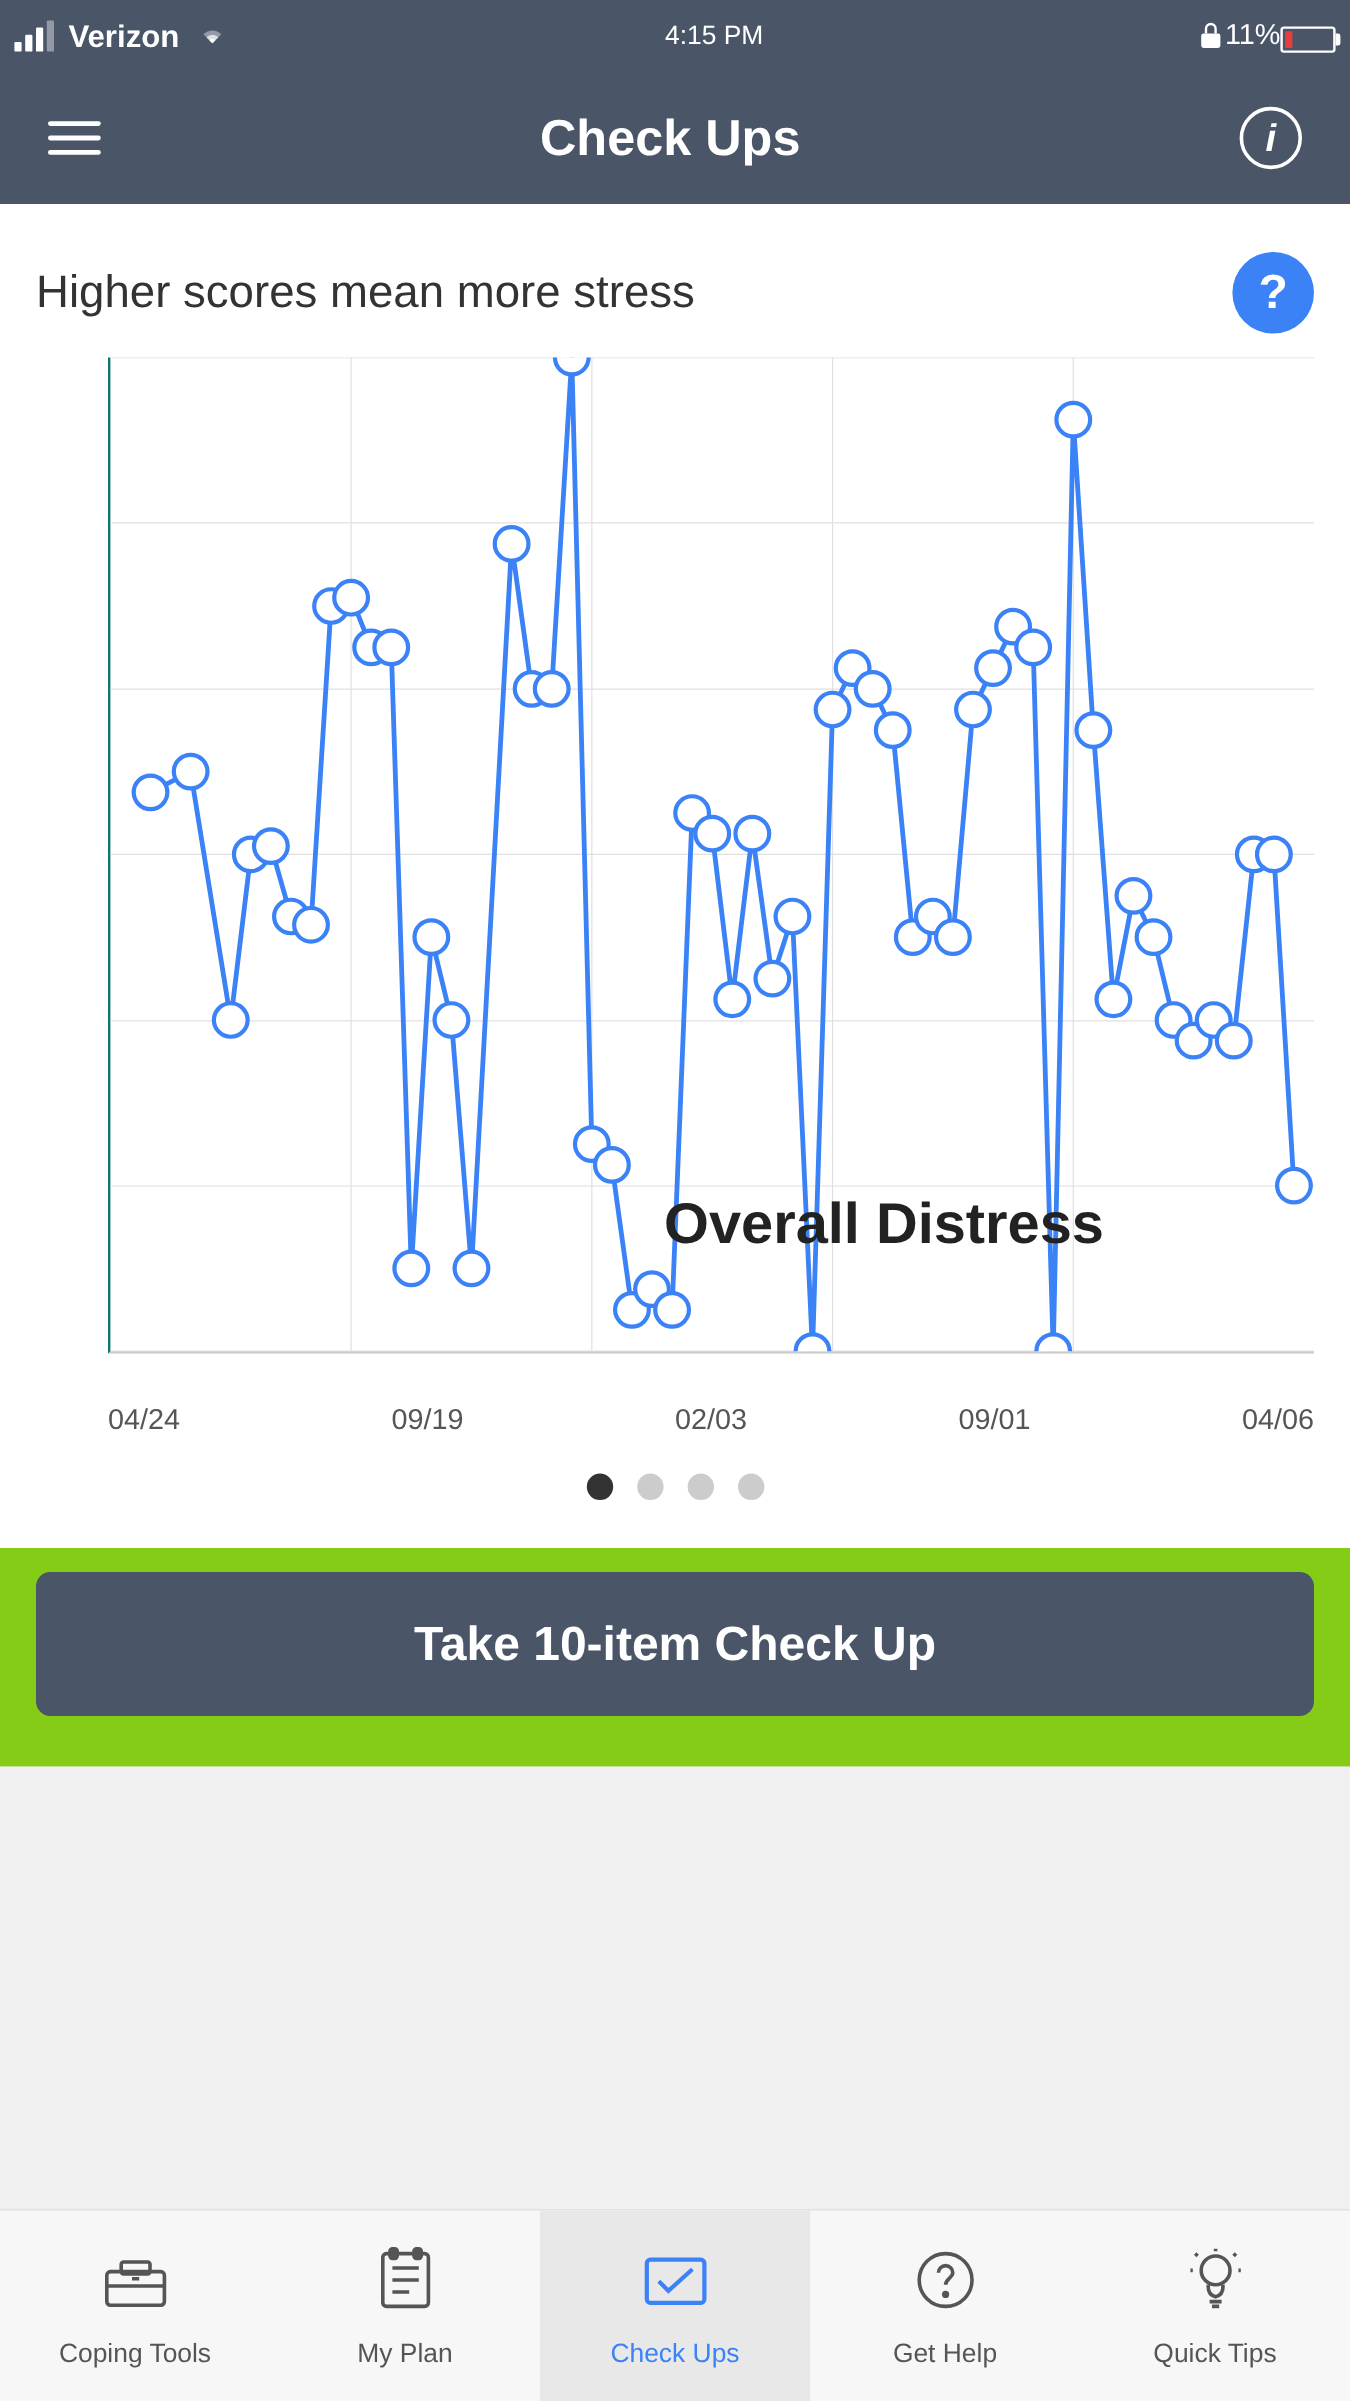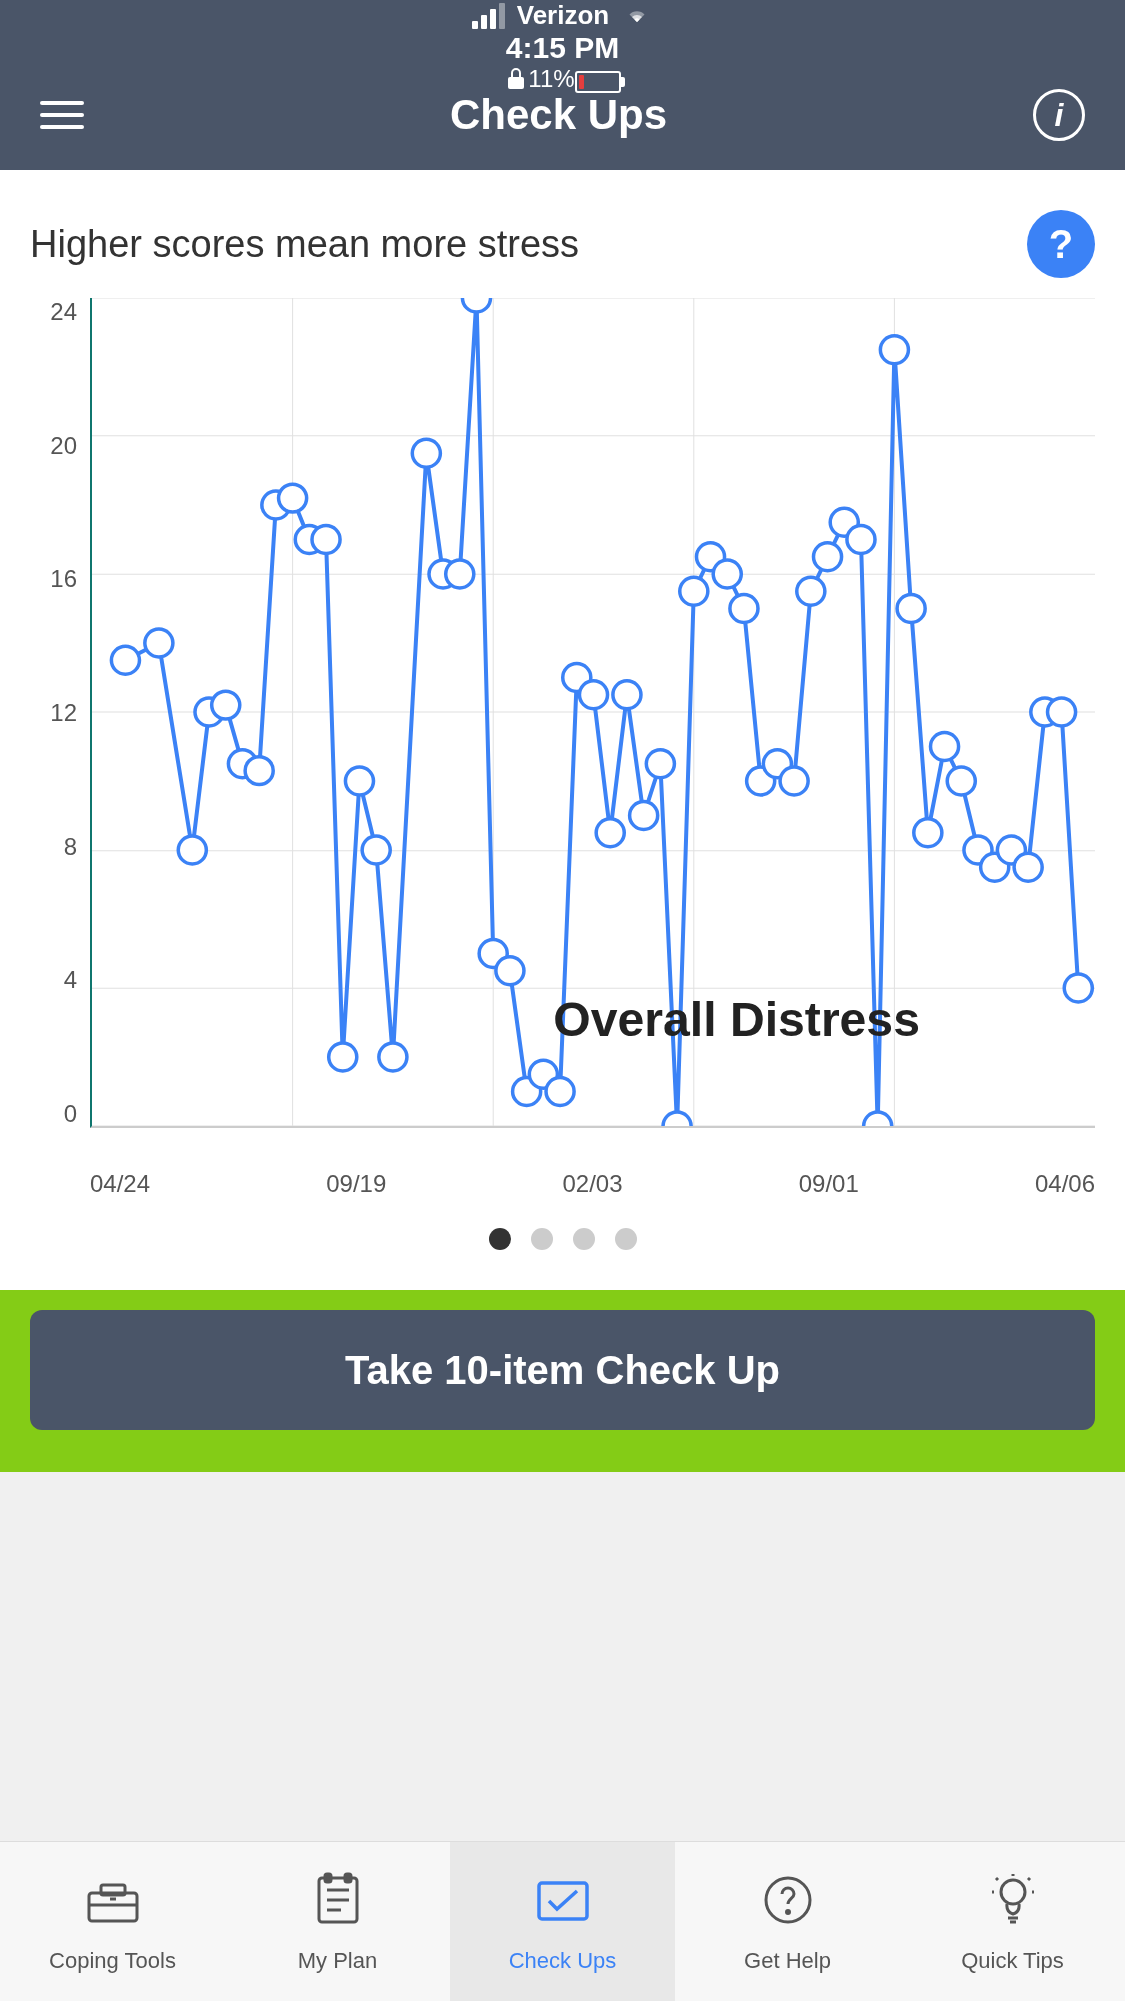--- a/index.html
+++ b/index.html
@@ -14,41 +14,40 @@
     }
 
     
     .status-bar {
       width: 100%;
       height: 60px;
       background: #4a5568;
       display: flex;
       align-items: center;
       justify-content: space-between;
-      padding: 0 36px;
-      flex-direction: column;
+      padding: 0 12px;
     }
     .status-left {
       display: flex;
       align-items: center;
       gap: 12px;
       color: #fff;
       font-size: 26px;
       font-weight: 600;
     }
     .signal-bars { display: flex; align-items: flex-end; gap: 3px; }
     .signal-bars span {
       background: #fff;
       width: 6px;
       border-radius: 1px;
     }
     .status-center {
       color: #fff;
-      font-size: 30px;
-      font-weight: 700;
+      font-size: 22px;
+      font-weight: 400;
     }
     .status-right {
       display: flex;
       align-items: flex-end;
       gap: 0;
       color: #fff;
       font-size: 24px;
     }
     .battery-container {
       display: flex;
@@ -339,29 +338,20 @@
 <div class="main-content">
   <div class="chart-header">
     <span class="chart-subtitle">Higher scores mean more stress</span>
     <div class="help-btn">
       <span>?</span>
     </div>
   </div>
 
   <div class="chart-container">
 
-    <div class="y-axis-labels">
-      <span class="y-label">24</span>
-      <span class="y-label">20</span>
-      <span class="y-label">16</span>
-      <span class="y-label">12</span>
-      <span class="y-label">8</span>
-      <span class="y-label">4</span>
-      <span class="y-label">0</span>
-    </div>
 
     <div class="chart-area">
       <svg id="chart-svg" width="100%" height="100%" preserveAspectRatio="none" viewBox="0 0 1000 830">
 
         <line x1="0" y1="0" x2="1000" y2="0" stroke="#e0e0e0" stroke-width="1"></line>
         <line x1="0" y1="138" x2="1000" y2="138" stroke="#e0e0e0" stroke-width="1"></line>
         <line x1="0" y1="277" x2="1000" y2="277" stroke="#e0e0e0" stroke-width="1"></line>
         <line x1="0" y1="415" x2="1000" y2="415" stroke="#e0e0e0" stroke-width="1"></line>
         <line x1="0" y1="554" x2="1000" y2="554" stroke="#e0e0e0" stroke-width="1"></line>
         <line x1="0" y1="692" x2="1000" y2="692" stroke="#e0e0e0" stroke-width="1"></line>

